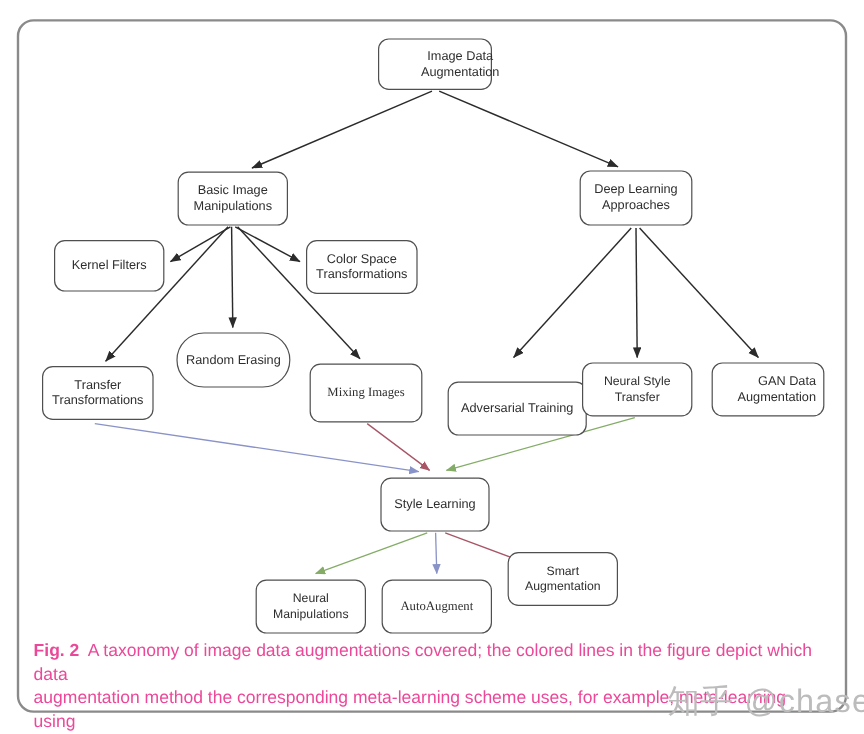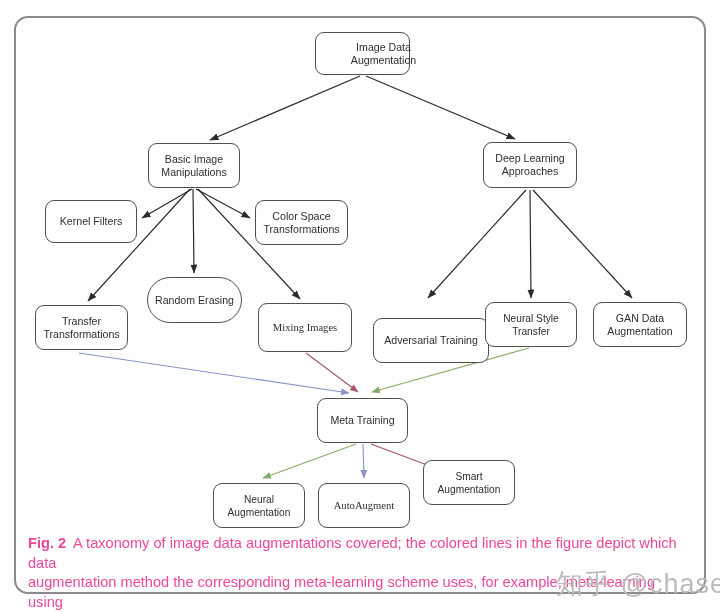--- a/index.html
+++ b/index.html
@@ -80,23 +80,23 @@
   <div class="node n-ida" style="border-color: rgb(79, 79, 79); padding-left: 48px;">Image Data Augmentation</div>
   <div class="node n-dla" style="border-color: rgb(79, 79, 79);">Deep Learning Approaches</div>
   <div class="node n-bim" style="border-color: rgb(79, 79, 79);">Basic Image Manipulations</div>
   <div class="node n-kf" style="border-color: rgb(79, 79, 79);">Kernel Filters</div>
   <div class="node n-cst" style="border-color: rgb(79, 79, 79);">Color Space Transformations</div>
   <div class="node n-geo" style="border-color: rgb(79, 79, 79);">Transfer Transformations</div>
   <div class="node n-re" style="border-color: rgb(79, 79, 79);">Random Erasing</div>
   <div class="node n-mix" style="border-color: rgb(79, 79, 79);">Mixing Images</div>
   <div class="node n-adv" style="border-color: rgb(79, 79, 79);">Adversarial Training</div>
   <div class="node n-nst" style="border-color: rgb(79, 79, 79);">Neural Style Transfer</div>
-  <div class="node n-gan" style="border-color: rgb(79, 79, 79);">GAN Data Augmentation</div>
-  <div class="node n-meta" style="border-color: rgb(79, 79, 79);">Meta Training</div>
-  <div class="node n-na" style="border-color: rgb(79, 79, 79);">Neural Augmentation</div>
+  <div class="node n-gan" style="border-color: rgb(79, 79, 79); text-align: right;">GAN Data Augmentation</div>
+  <div class="node n-meta" style="border-color: rgb(79, 79, 79);">Style Learning</div>
+  <div class="node n-na" style="border-color: rgb(79, 79, 79);">Neural Manipulations</div>
   <div class="node n-aa" style="border-color: rgb(79, 79, 79); font-family: Liberation Serif, serif;">AutoAugment</div>
   <div class="node n-sa" style="border-color: rgb(79, 79, 79);">Smart Augmentation</div>
 
   <div id="caption">
     <span class="cap-line"><span class="fig-label">Fig. 2</span><span>A taxonomy of image data augmentations covered; the colored lines in the figure depict which data</span></span>
     <span class="cap-line">augmentation method the corresponding meta-learning scheme uses, for example, meta-learning using</span>
 
   </div>
 
   <div id="watermark" style="color: rgb(188, 188, 188);">知乎 @chaser</div>

